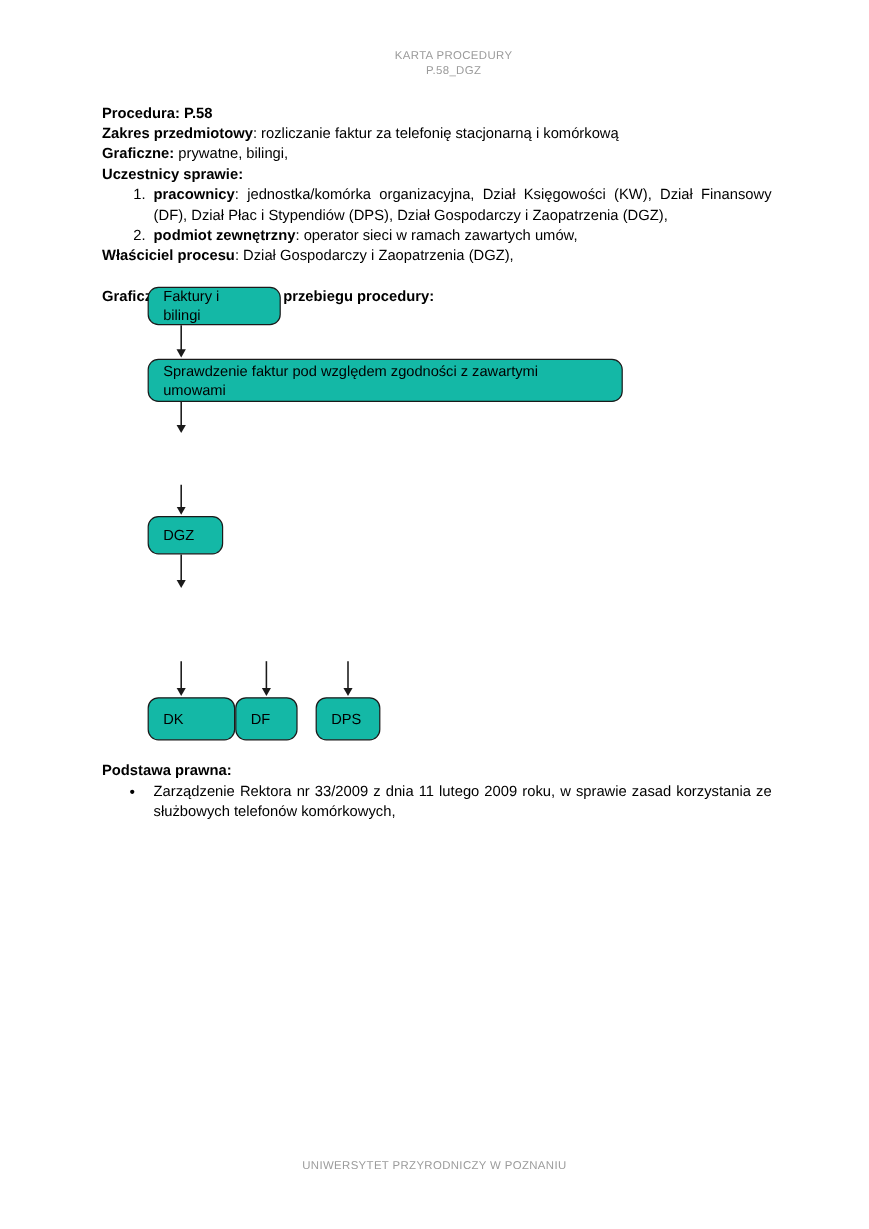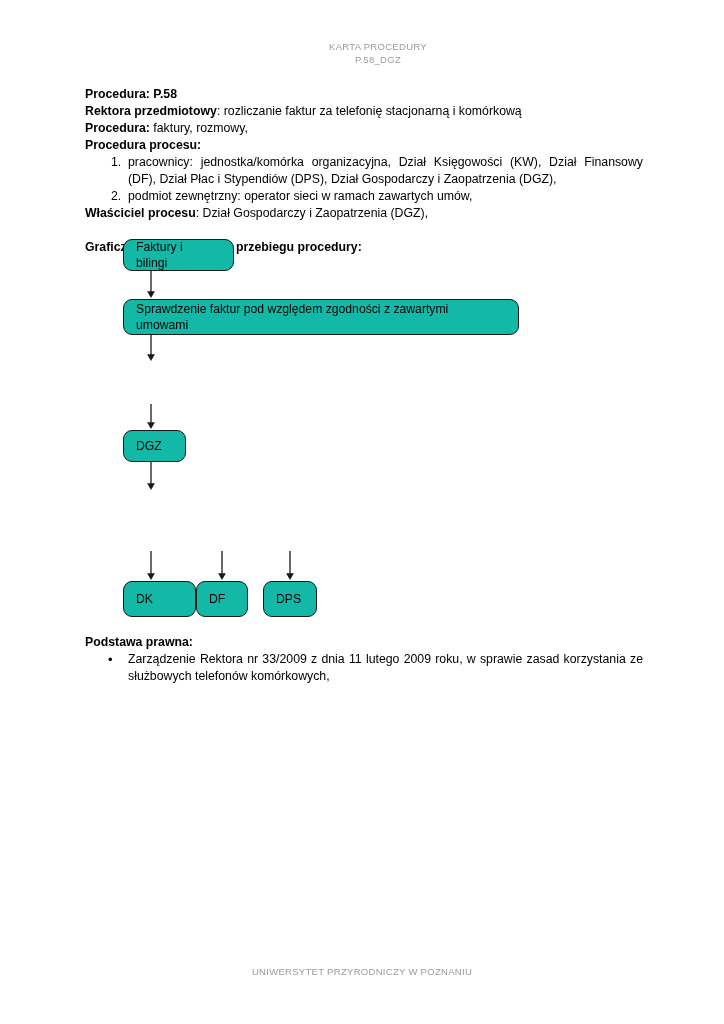--- a/index.html
+++ b/index.html
@@ -70,21 +70,21 @@
     padding-left: 43px;
     text-align: justify;
     margin: 0;
   }
   ol.participants > li::before {
     content: counter(pnum) ".";
     position: absolute;
     left: 26px;
     top: 0;
   }
-  ol.participants > li b { font-weight: normal; }
+  ol.participants > li b { font-weight: bold; }
 
   .section-title {
     font-weight: bold;
     font-size: 12.3px;
     line-height: 17px;
     margin: 0;
   }
 
   
   .flow {
@@ -151,29 +151,29 @@
     <div>P.58_DGZ</div>
   </div>
 
   <div class="content">
 
     <p class="meta-line">
       <b>Procedura: P.58</b>
     </p>
 
     <p class="meta-line">
-      <b>Rektora przedmiotowy</b><span>: rozliczanie faktur za telefonię stacjonarną i komórkową</span>
-    </p>
-
-    <p class="meta-line">
-      <b>Procedura:</b><span> faktury, rozmowy,</span>
-    </p>
-
-    <p class="meta-line">
-      <b>Procedura procesu:</b>
+      <b>Zakres przedmiotowy</b><span>: rozliczanie faktur za telefonię stacjonarną i komórkową</span>
+    </p>
+
+    <p class="meta-line">
+      <b>Graficzne:</b><span> prywatne, bilingi,</span>
+    </p>
+
+    <p class="meta-line">
+      <b>Uczestnicy sprawie:</b>
     </p>
 
     <ol class="participants">
       <li><b>pracownicy</b><span>: jednostka/komórka organizacyjna, Dział Księgowości (KW), Dział Finansowy (DF), Dział Płac i Stypendiów (DPS), Dział Gospodarczy i Zaopatrzenia (DGZ),</span></li>
       <li><b>podmiot zewnętrzny</b><span>: operator sieci w ramach zawartych umów,</span></li>
     </ol>
 
     <p class="meta-line">
       <b>Właściciel procesu</b><span>: Dział Gospodarczy i Zaopatrzenia (DGZ),</span>
     </p>

